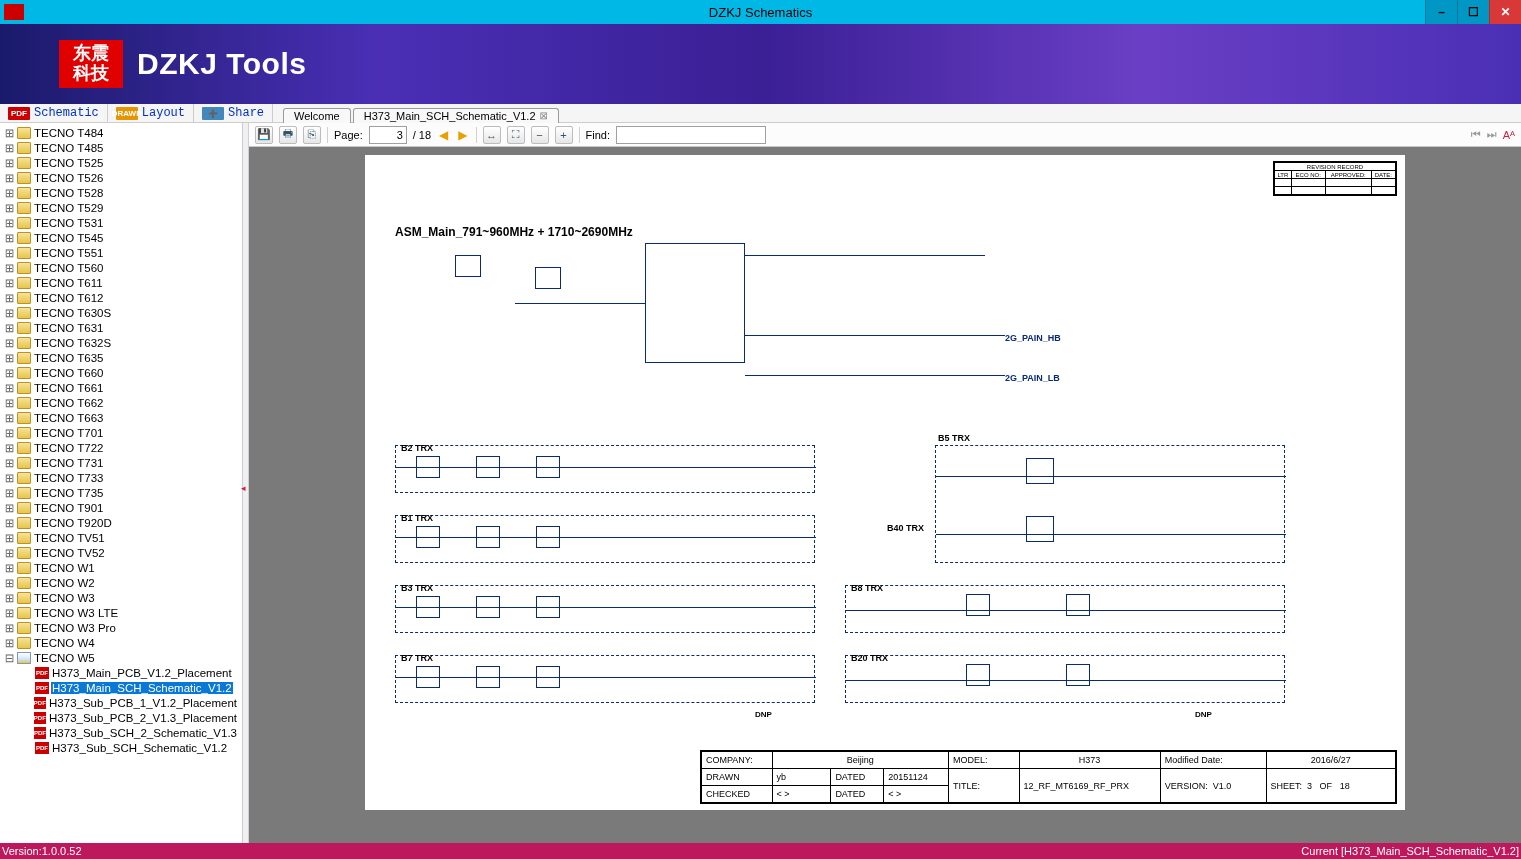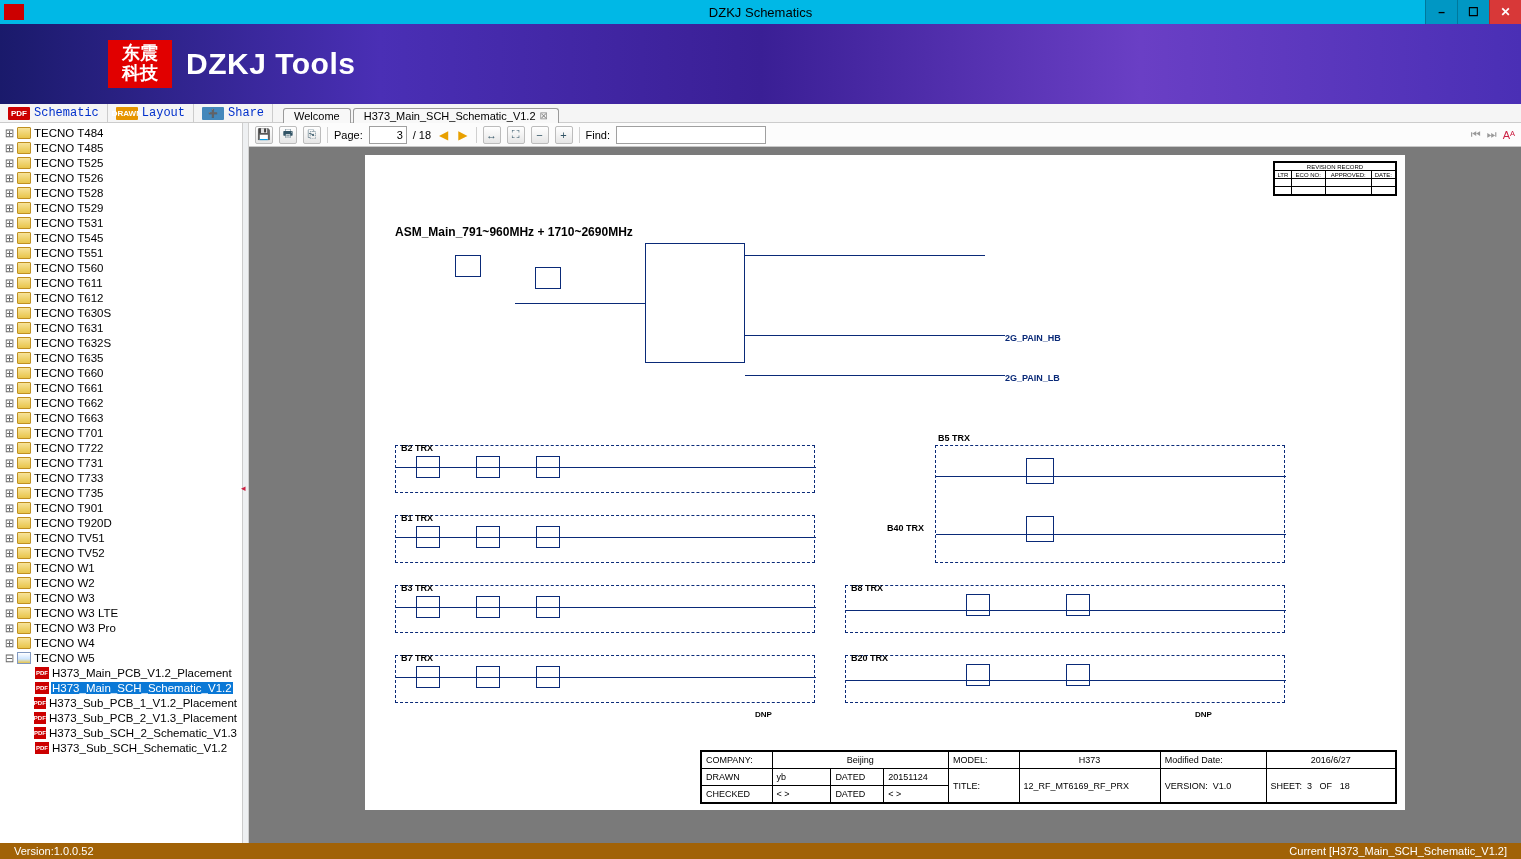--- a/index.html
+++ b/index.html
@@ -6,21 +6,21 @@
 body { background: #fff; font-size: 11px; overflow: hidden; width: 1521px; height: 859px; }
 
 .titlebar { height: 24px; background: #00b8e6; display: flex; align-items: center; position: relative; }
 .titlebar .app-icon { width: 20px; height: 16px; background: #c00; margin: 0 4px; }
 .titlebar .title { position: absolute; left: 50%; transform: translateX(-50%); font-size: 13px; color: #000; }
 .titlebar .win-btns { position: absolute; right: 0; display: flex; height: 100%; }
 .titlebar .win-btn { width: 32px; height: 100%; display: flex; align-items: center; justify-content: center; border-left: 1px solid rgba(0,0,0,.2); font-size: 12px; font-weight: bold; }
 .titlebar .win-btn.close { background: #d83838; color: #fff; }
 .titlebar .win-btn.min, .titlebar .win-btn.max { background: #0097c4; color: #000; }
 
-.banner { height: 80px; background: linear-gradient(90deg, #1a1a6b 0%, #4a2fb5 25%, #3a1f95 50%, #6a3fc5 75%, #4a2fb5 100%); display: flex; align-items: center; padding: 0 108px; position: relative; }
+.banner { height: 80px; background: linear-gradient(90deg, #1a1a6b 0%, #4a2fb5 25%, #3a1f95 50%, #6a3fc5 75%, #4a2fb5 100%); display: flex; align-items: center; padding: 0 59px; position: relative; }
 .banner .logo-cn { width: 64px; height: 48px; background: #e10000; color: #fff; font-size: 18px; font-weight: bold; display: flex; align-items: center; justify-content: center; line-height: 1.1; text-align: center; }
 .banner .logo-txt { color: #fff; font-size: 30px; font-weight: bold; margin-left: 14px; letter-spacing: .5px; }
 .banner .tagline { position: absolute; right: 90px; color: #fff; font-size: 26px; font-weight: 500; }
 
 .toolbar-row { height: 19px; background: #f5f5f5; border-bottom: 1px solid #ccc; display: flex; }
 .mode-tab { display: flex; align-items: center; padding: 0 8px; border-right: 1px solid #ccc; font-size: 11px; gap: 4px; }
 .mode-tab .mi { width: 22px; height: 13px; font-size: 8px; font-weight: bold; color: #fff; display: flex; align-items: center; justify-content: center; border-radius: 1px; }
 .mi-pdf { background: #c00; }
 .mi-pads { background: #e69500; }
 .mi-share { background: #48b; }
@@ -69,21 +69,21 @@
 .rev-box table { width: 100%; border-collapse: collapse; }
 .rev-box td { border: 1px solid #000; height: 8px; padding: 0 1px; text-align: center; }
 .trx-box { position: absolute; border: 1px dashed #0a2a78; }
 .trx-lbl { position: absolute; font-weight: bold; font-size: 9px; color: #000; }
 
 .titleblock { position: absolute; bottom: 6px; right: 8px; left: 335px; border: 1px solid #000; font-size: 9px; color: #000; }
 .titleblock table { width: 100%; border-collapse: collapse; }
 .titleblock td { border: 1px solid #000; padding: 2px 4px; height: 17px; }
 .titleblock .hdr { font-weight: normal; }
 
-.status { height: 16px; background: #a16207; color: #fff; display: flex; align-items: center; padding: 0 14px; font-size: 11px; font-family: "Courier New", monospace; justify-content: space-between; }
+.status { height: 16px; background: #be185d; color: #fff; display: flex; align-items: center; padding: 0 2px; font-size: 11px; font-family: "Courier New", monospace; justify-content: space-between; }
 .miniwire { position:absolute; background:#0a2a78; }
 </style>
 </head>
 <body>
 
 <div class="titlebar">
   <div class="app-icon"></div>
   <div class="title">DZKJ Schematics</div>
   <div class="win-btns">
     <div class="win-btn min">–</div>

